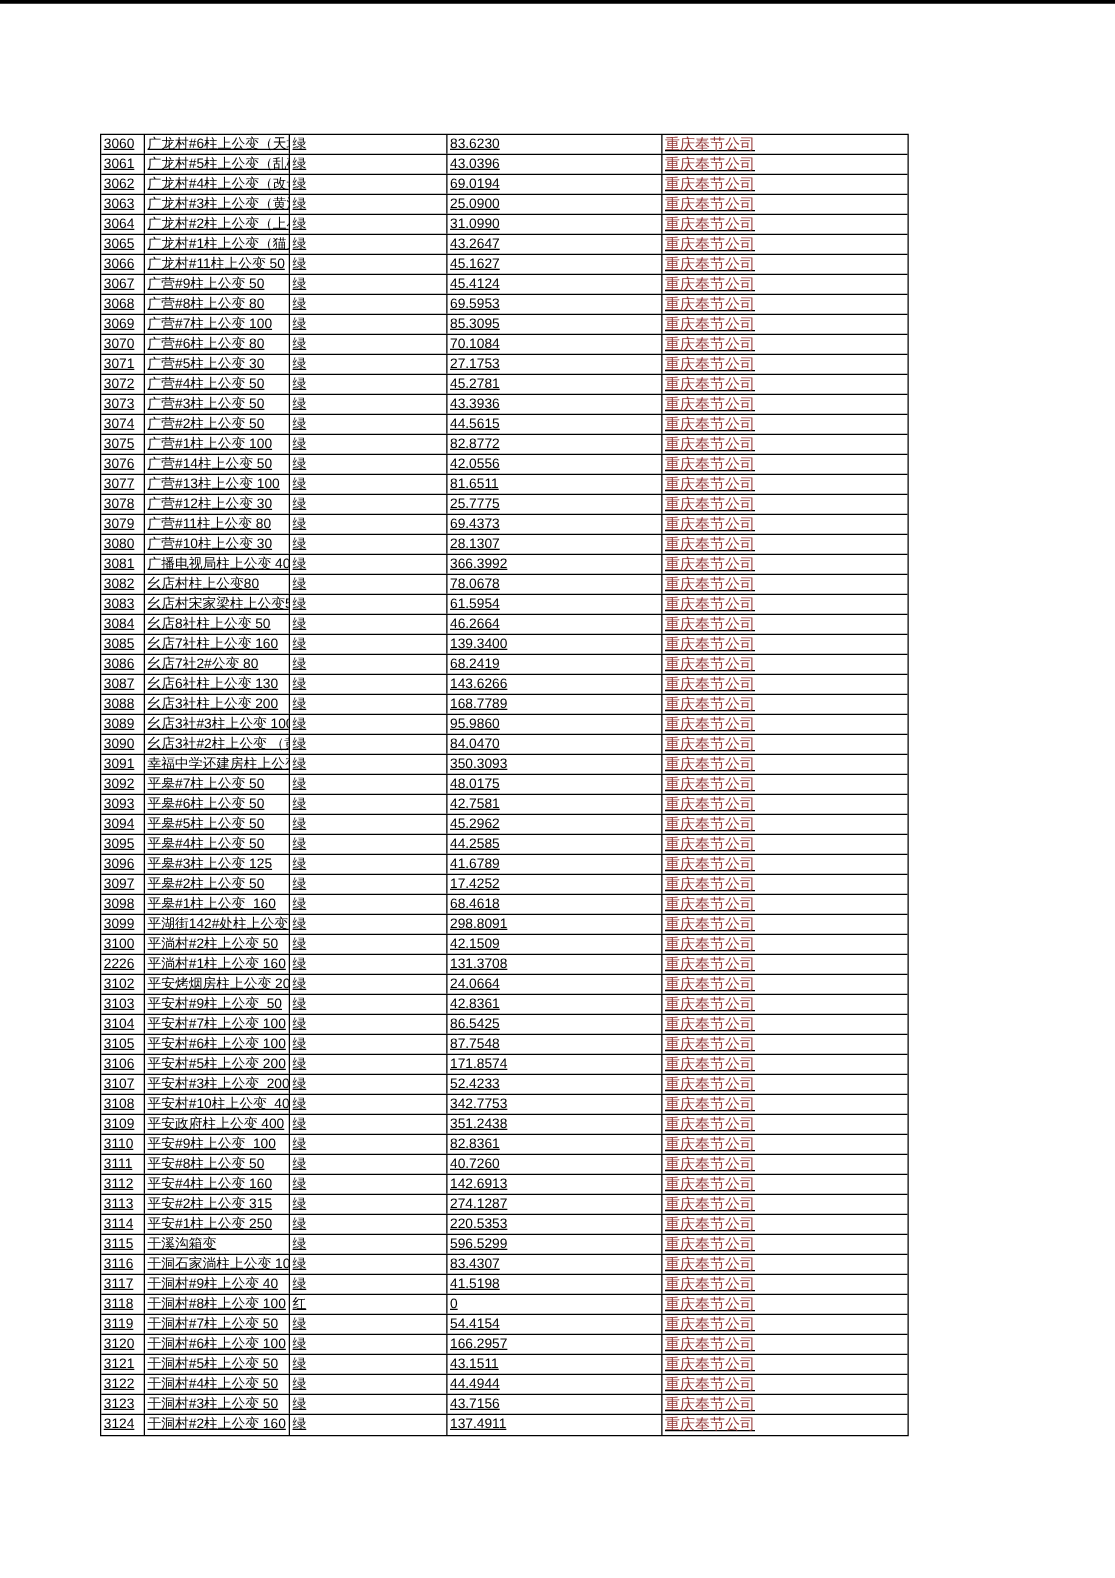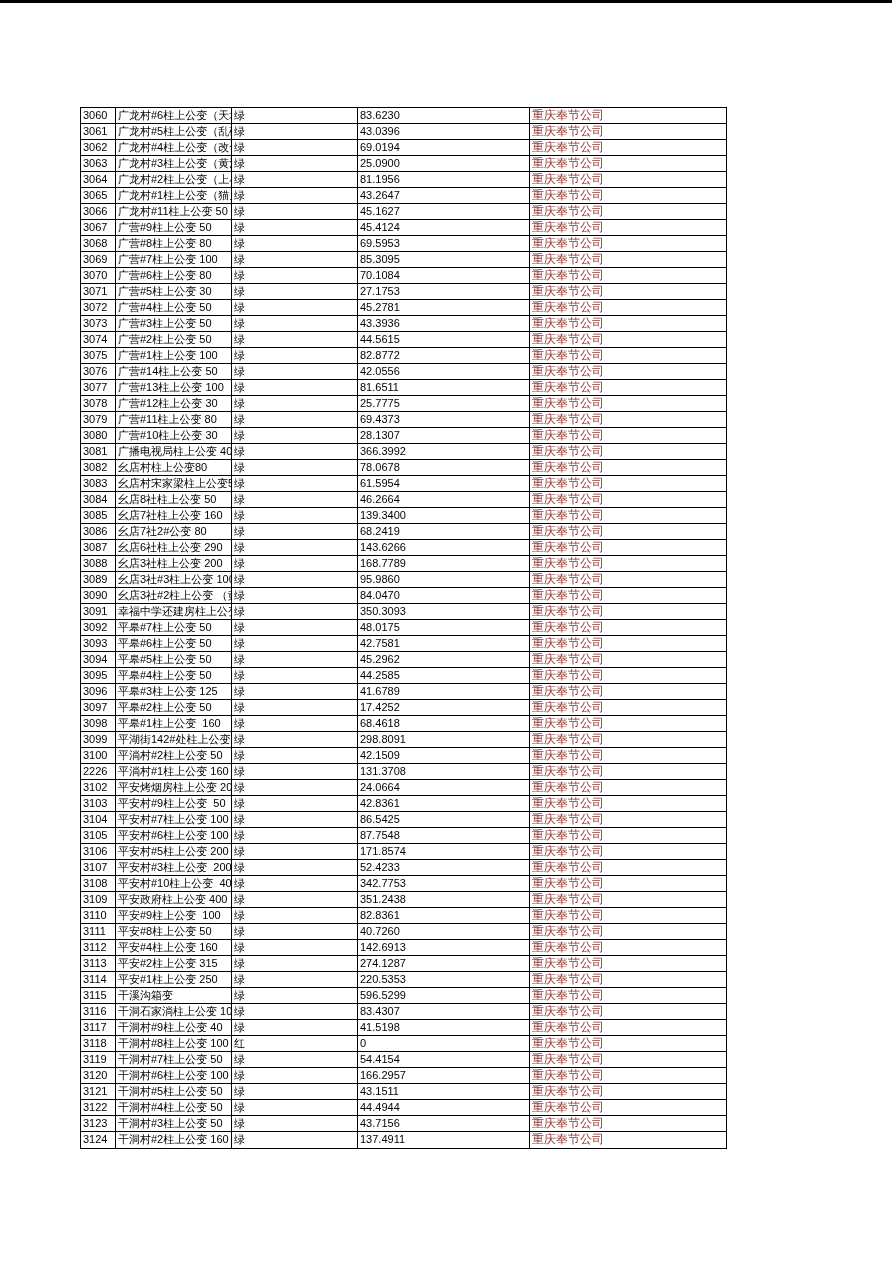--- a/index.html
+++ b/index.html
@@ -15,20 +15,21 @@
     width: 892px; height: 3px;
     background: var(--rule-color, #000);
   }
   .sheet-table {
     position: absolute;
     left: 80px; top: 107px;
     width: 647px;
     border: 1px solid var(--grid-color, #000);
     box-sizing: border-box;
     background: #fff;
+    text-decoration: underline;
   }
   .trow {
     display: flex;
     height: 16px;
     border-bottom: 1px solid var(--grid-color, #000);
     box-sizing: border-box;
   }
   .trow:last-child { border-bottom: none; }
   .tcell {
     box-sizing: border-box;
@@ -83,21 +84,21 @@
       <div class="tcell c-id">3063</div>
       <div class="tcell c-name">广龙村#3柱上公变（黄泥</div>
       <div class="tcell c-status">绿</div>
       <div class="tcell c-value">25.0900</div>
       <div class="tcell c-company">重庆奉节公司</div>
     </div>
     <div class="trow">
       <div class="tcell c-id">3064</div>
       <div class="tcell c-name">广龙村#2柱上公变（上小</div>
       <div class="tcell c-status">绿</div>
-      <div class="tcell c-value">81.1956</div>
+      <div class="tcell c-value">31.0990</div>
       <div class="tcell c-company">重庆奉节公司</div>
     </div>
     <div class="trow">
       <div class="tcell c-id">3065</div>
       <div class="tcell c-name">广龙村#1柱上公变（猫儿</div>
       <div class="tcell c-status">绿</div>
       <div class="tcell c-value">43.2647</div>
       <div class="tcell c-company">重庆奉节公司</div>
     </div>
     <div class="trow">
@@ -242,21 +243,21 @@
     </div>
     <div class="trow">
       <div class="tcell c-id">3086</div>
       <div class="tcell c-name">幺店7社2#公变 80</div>
       <div class="tcell c-status">绿</div>
       <div class="tcell c-value">68.2419</div>
       <div class="tcell c-company">重庆奉节公司</div>
     </div>
     <div class="trow">
       <div class="tcell c-id">3087</div>
-      <div class="tcell c-name">幺店6社柱上公变 290</div>
+      <div class="tcell c-name">幺店6社柱上公变 130</div>
       <div class="tcell c-status">绿</div>
       <div class="tcell c-value">143.6266</div>
       <div class="tcell c-company">重庆奉节公司</div>
     </div>
     <div class="trow">
       <div class="tcell c-id">3088</div>
       <div class="tcell c-name">幺店3社柱上公变 200</div>
       <div class="tcell c-status">绿</div>
       <div class="tcell c-value">168.7789</div>
       <div class="tcell c-company">重庆奉节公司</div>

